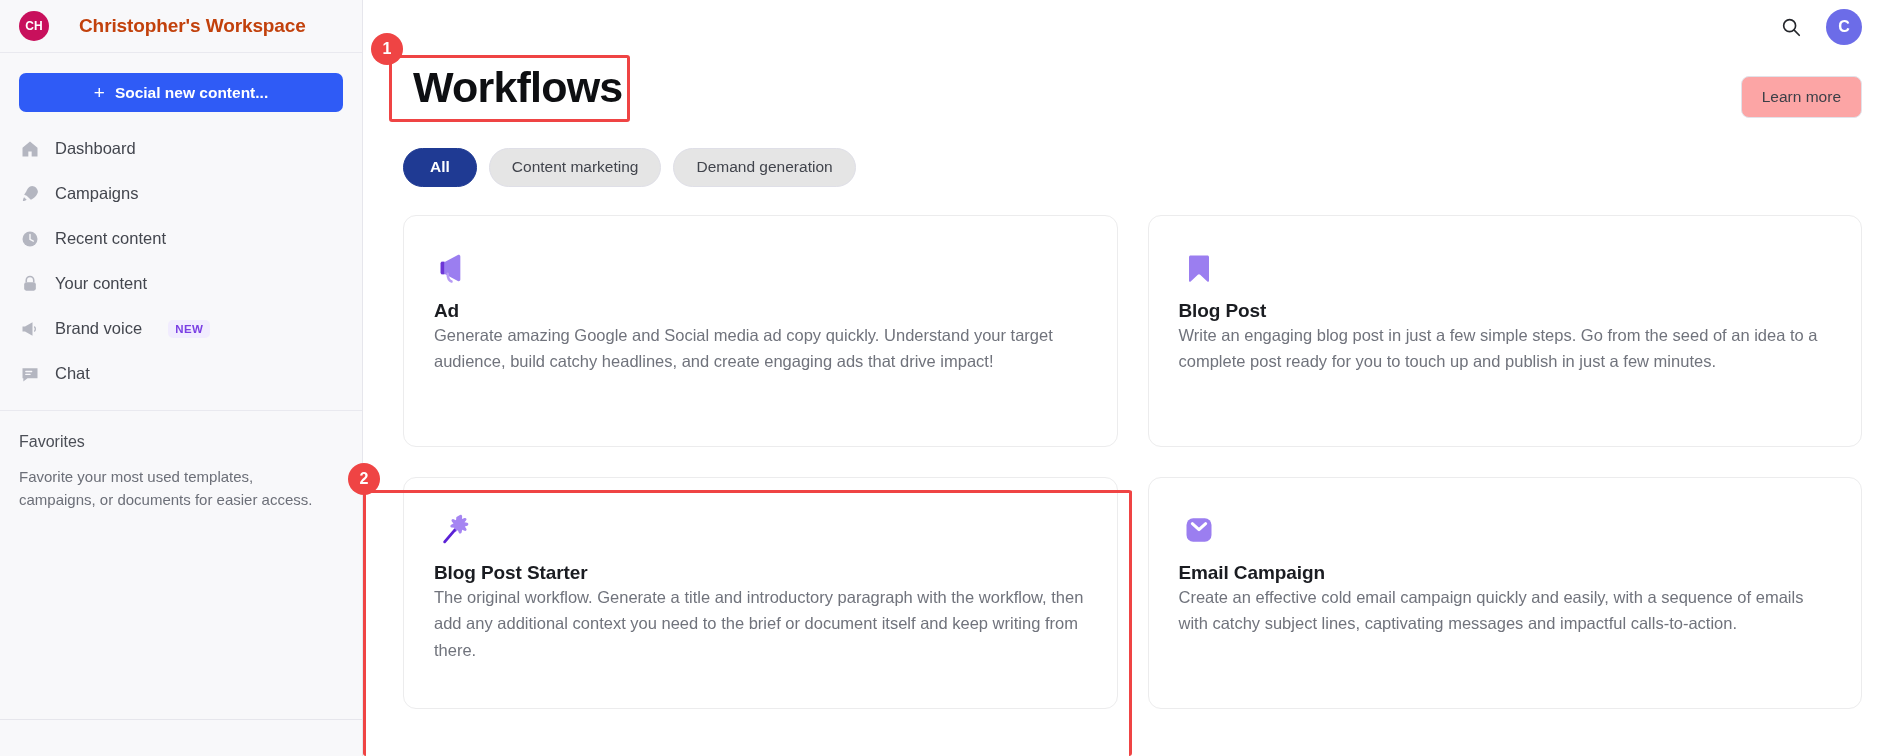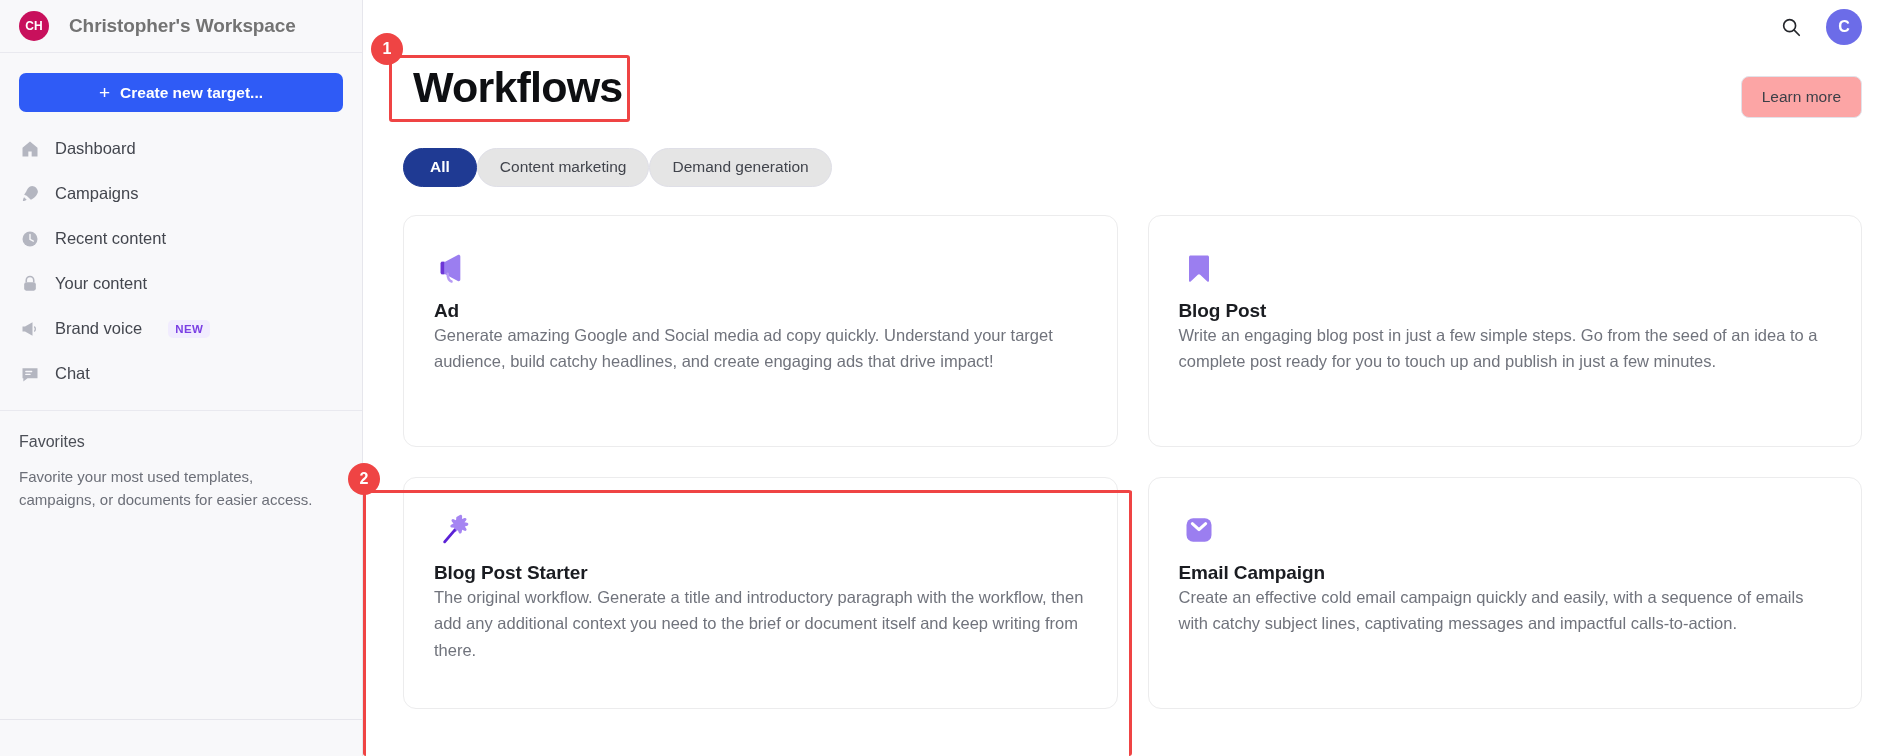--- a/index.html
+++ b/index.html
@@ -41,24 +41,24 @@
     color: #fff;
     font-size: 12px;
     font-weight: 700;
     display: flex;
     align-items: center;
     justify-content: center;
     letter-spacing: .2px;
     flex: 0 0 30px;
   }
   .ws-title {
-    margin-left: 20px;
+    margin-left: 30px;
     font-size: 19px;
     font-weight: 700;
-    color: #737373;
+    color: #c2410c;
     letter-spacing: -.1px;
   }
   .create-btn {
     margin: 20px 19px 0 19px;
     height: 39px;
     background: #2f5bf6;
     color: #fff;
     border: none;
     border-radius: 7px;
     font-size: 15.5px;
@@ -176,21 +176,21 @@
     padding: 11px 20px;
     font-size: 15.5px;
     color: #3c3f47;
     font-family: "Liberation Sans", sans-serif;
     cursor: pointer;
     white-space: nowrap;
   }
 
   .filters {
     display: flex;
-    gap: 0;
+    gap: 12px;
     padding: 30px 0 0 40px;
   }
   .chip {
     border-radius: 999px;
     padding: 9px 22px;
     font-size: 15.5px;
     cursor: pointer;
     font-family: "Liberation Sans", sans-serif;
     line-height: 1.2;
   }
@@ -268,21 +268,21 @@
 
   <aside class="sidebar">
 
     <div class="ws-header">
       <div class="ws-avatar">CH</div>
       <div class="ws-title">Christopher's Workspace</div>
     </div>
 
     <button class="create-btn">
       <span class="plus">+</span>
-      <span>Create new target...</span>
+      <span>Social new content...</span>
     </button>
 
     <nav class="nav">
 
       <div class="nav-item">
         <span class="nav-icon">
           <svg width="20" height="20" viewBox="0 0 24 24" fill="currentColor">
               <path d="M12 3 3 10.5V21h7v-6h4v6h7V10.5L12 3z"></path>
             </svg>
         </span>

